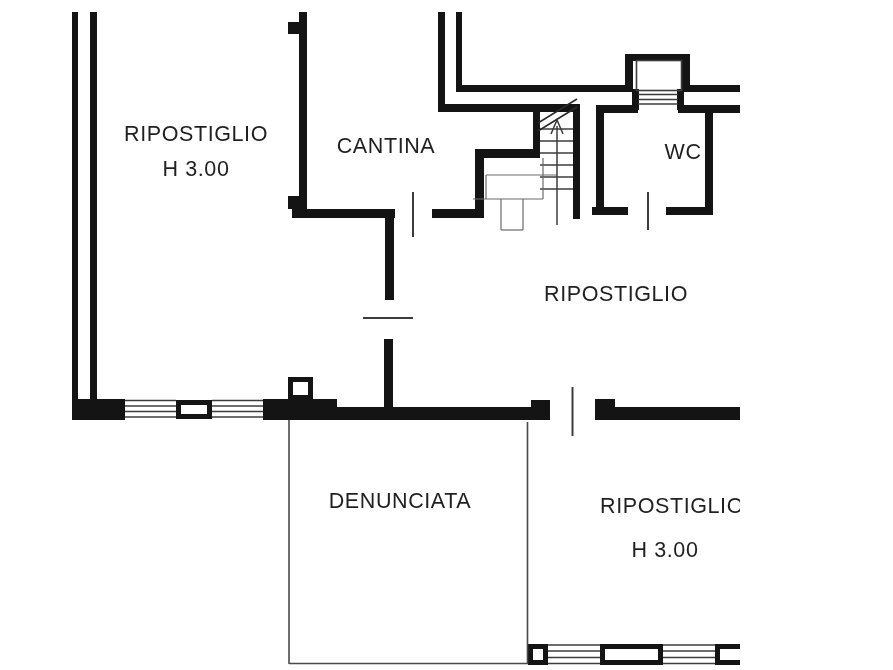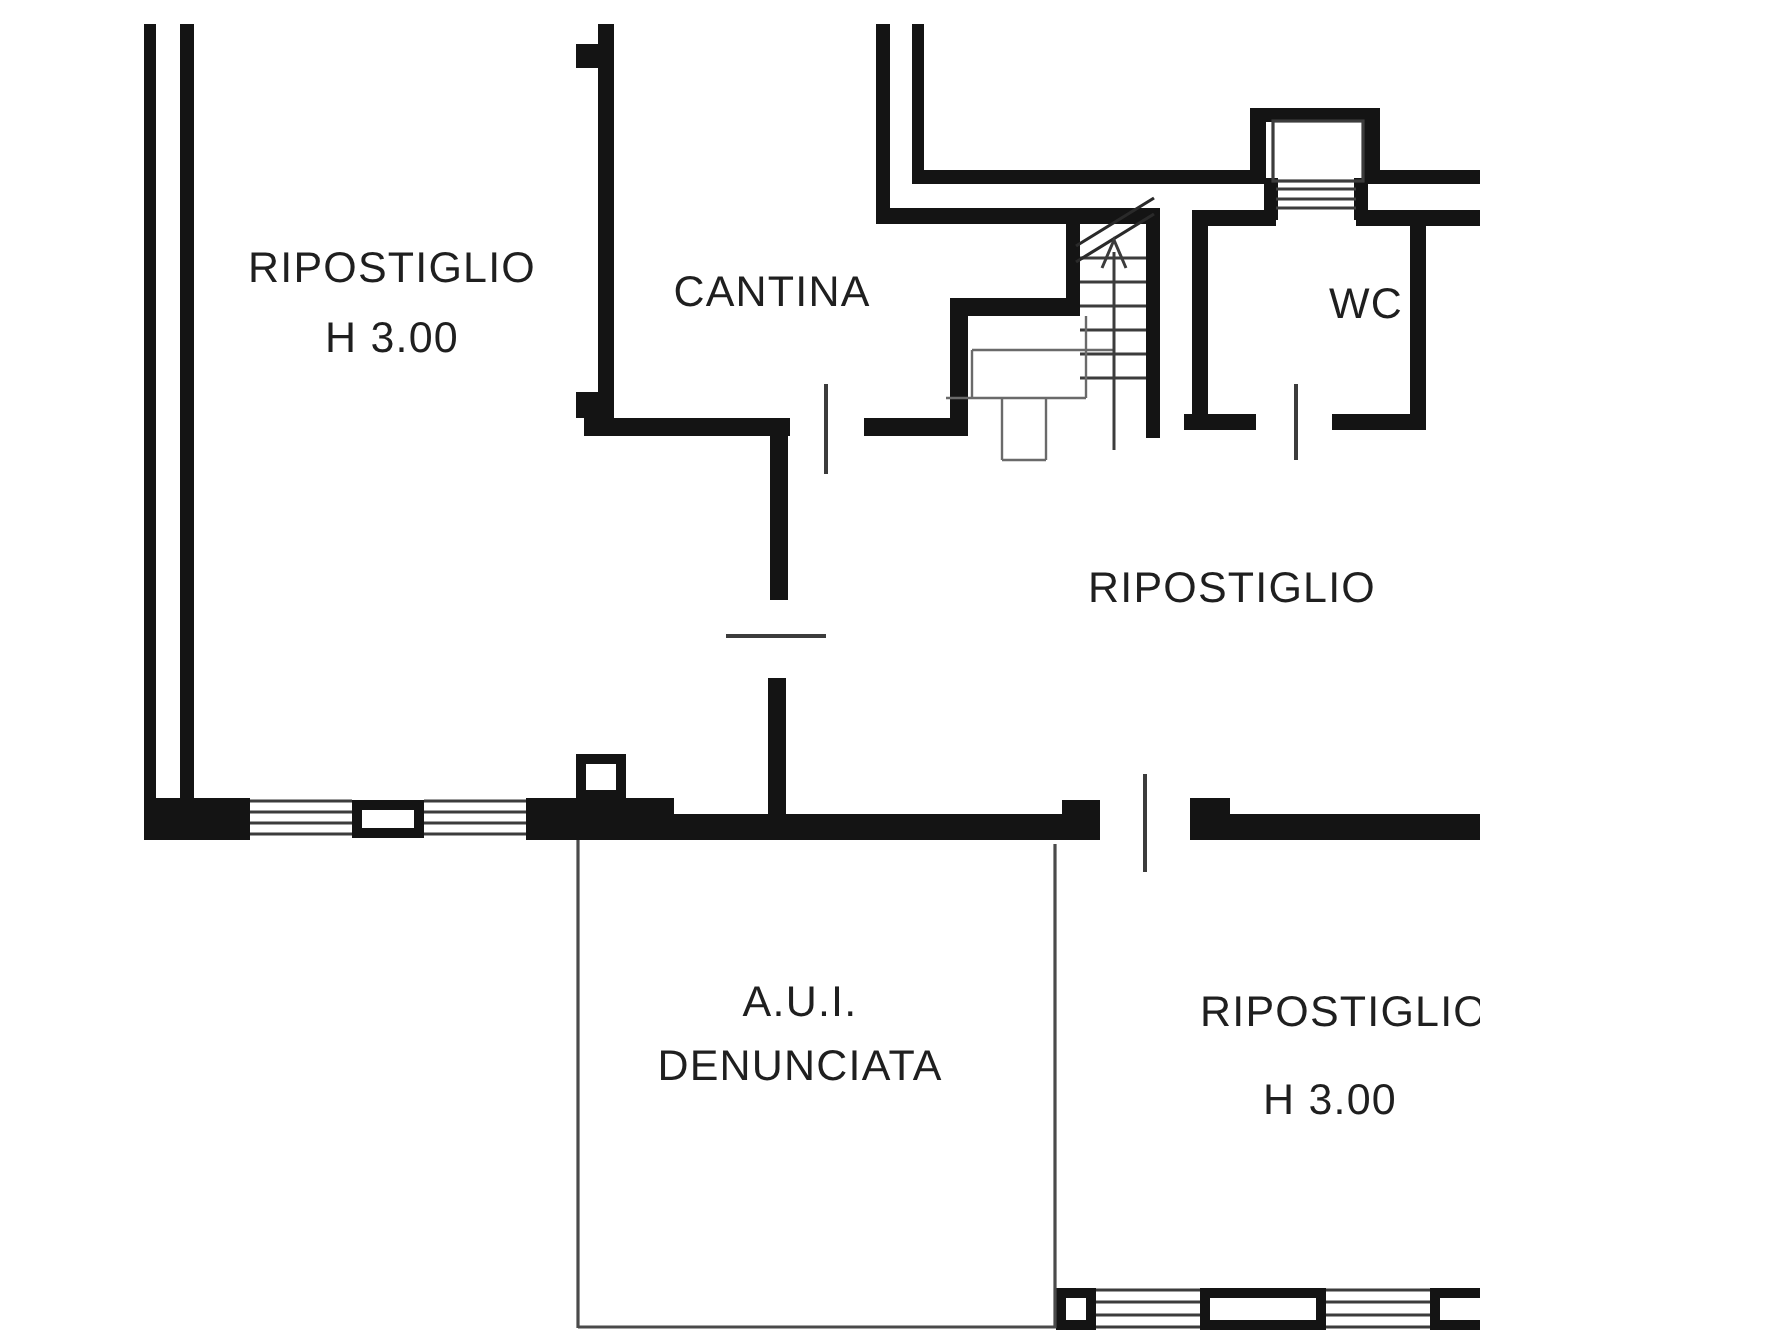--- a/index.html
+++ b/index.html
@@ -207,20 +207,19 @@
 
   <div class="room-label" style="left:196px; top:147px;">H 3.00</div>
 
   <div class="room-label" style="left:386px; top:124px;">CANTINA</div>
 
   <div class="room-label" style="left:683px; top:130px;">WC</div>
 
   <div class="room-label" style="left:616px; top:272px;">RIPOSTIGLIO</div>
 
   <div class="room-label multi-line" style="left:400px; top:473px;">
-    <div>A.U.I.</div>
     <div>DENUNCIATA</div>
   </div>
 
   <div class="room-label" style="left:672px; top:484px;">RIPOSTIGLIO</div>
 
   <div class="room-label" style="left:665px; top:528px;">H 3.00</div>
 </div>
 
 </body></html>

